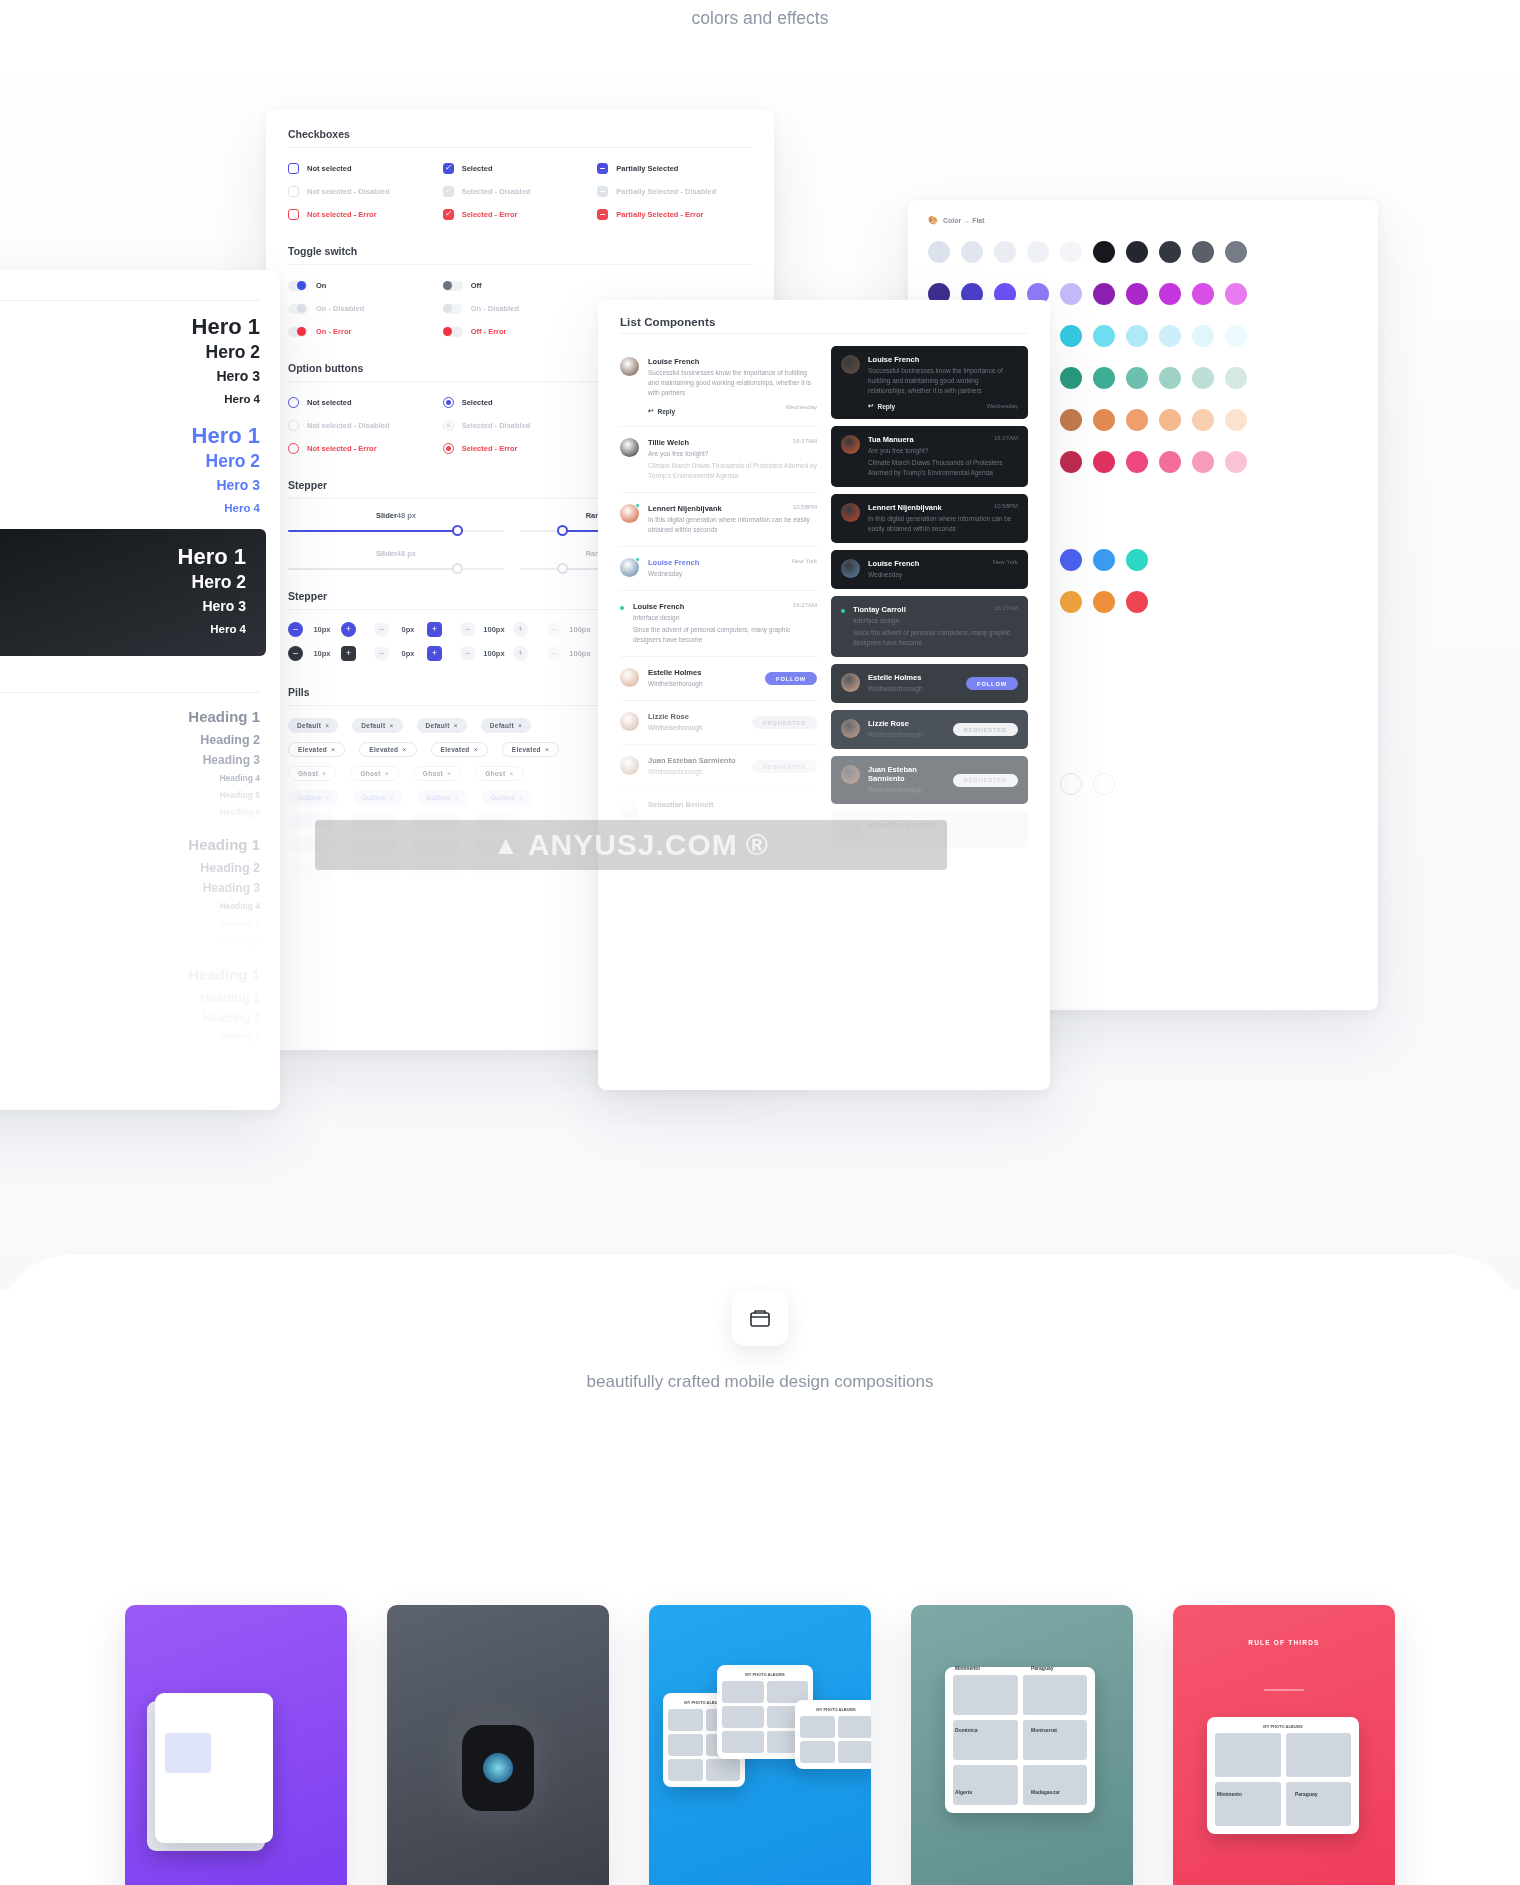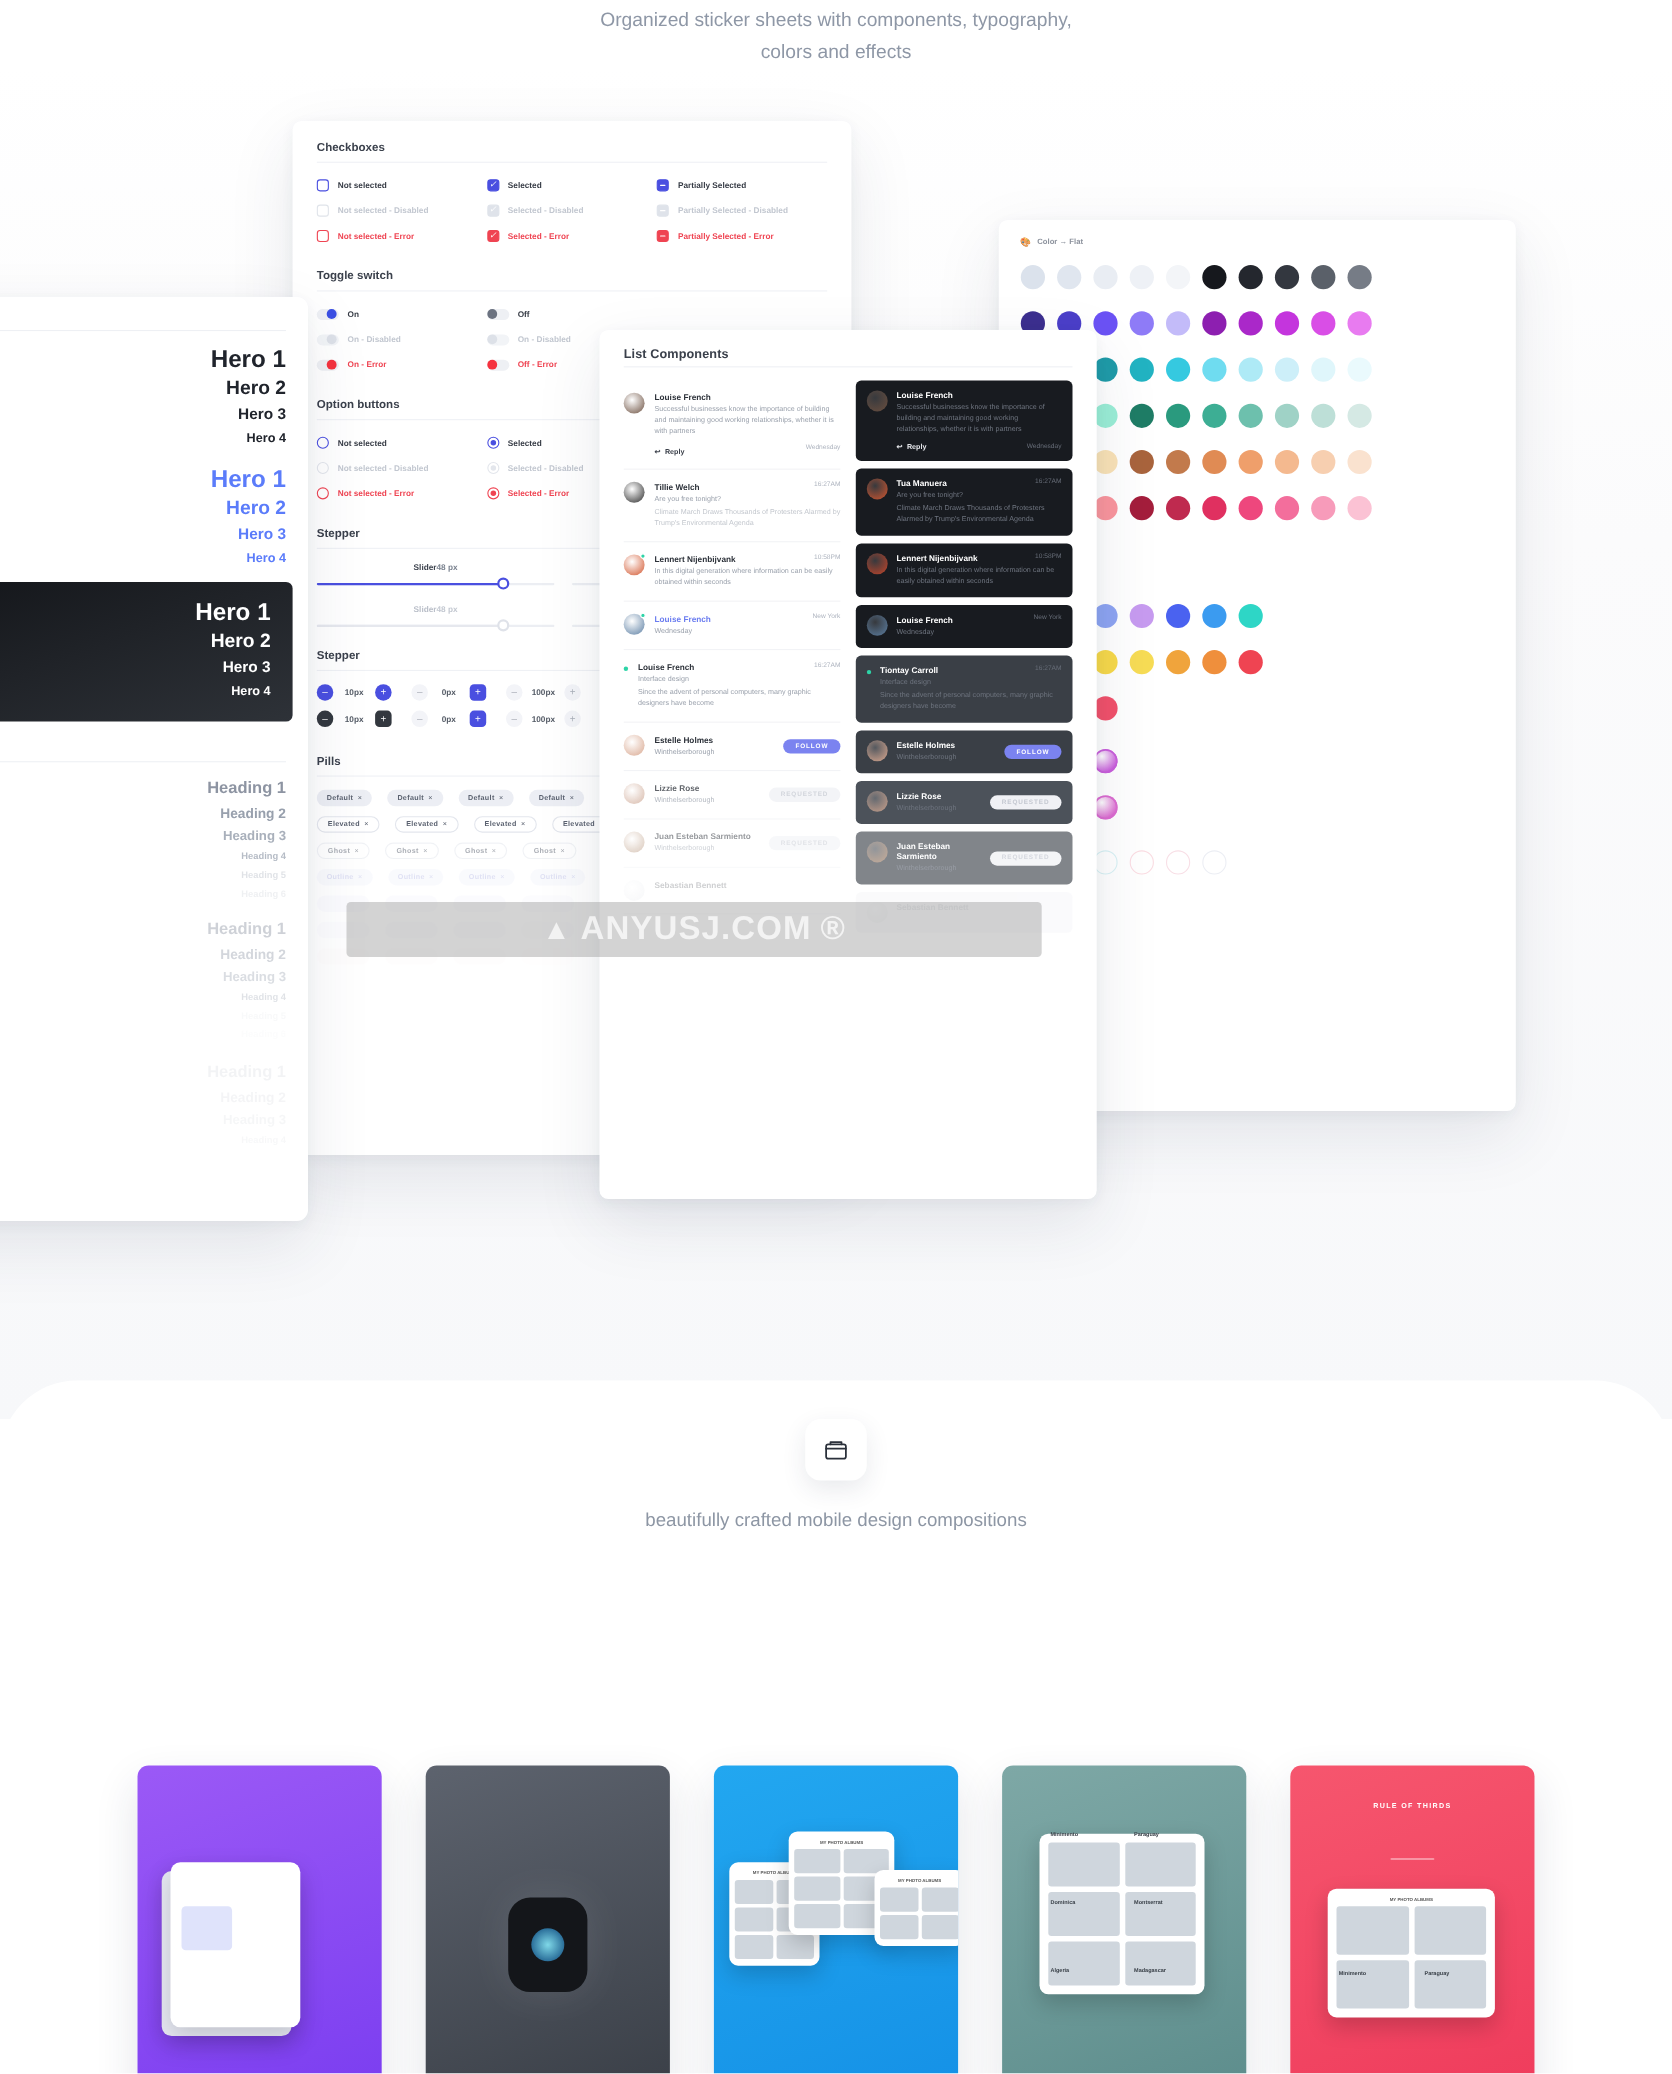--- a/index.html
+++ b/index.html
@@ -118,21 +118,21 @@
   .stp .sq.dk { background:#33383f;}
 
   .pills { display:flex; flex-wrap:wrap; gap:8px 14px; }
   .pill { height:15px; border-radius:8px; padding:0 9px; font-size:6.5px; font-weight:700; letter-spacing:.3px;
           display:flex; align-items:center; gap:4px; color:#5b6270; background:#eceef4;}
   .pill.ghost { background:#fff; border:1px solid #e3e6ed; }
   .pill.soft { background:#eceefb; color:#8f95d8; }
   .pill.rose { background:#fdeef0; color:#e79aa3; }
 
   
-  #list-panel { left: 545px; top: 240px; width: 452px; height: 790px; border-radius: 8px; }
+  #list-panel { left: 598px; top: 240px; width: 452px; height: 790px; border-radius: 8px; }
   .list-inner { padding: 16px 22px; }
   .lrow { display:flex; gap:9px; padding:11px 0; border-bottom:1px solid #f2f3f6; position:relative;}
   .av { width:19px; height:19px; border-radius:50%; flex:none; background:#ddd;
         background-size:cover; position:relative;}
   .av .dot { position:absolute; right:-1px; top:-1px; width:5px;height:5px;border-radius:50%;background:#2dd4a7;border:1px solid #fff;}
   .lbody { flex:1; min-width:0; }
   .lname { font-size:7.5px; font-weight:700; color:#2b3038; }
   .lname.lnk { color:#6a7cf0; }
   .lsub { font-size:6.5px; color:#9aa1ac; line-height:10px; margin-top:2px;}
   .lmeta { font-size:6px; color:#aeb4bf; white-space:nowrap; }
@@ -198,21 +198,20 @@
   .mini-grid { display:grid; grid-template-columns:1fr 1fr; gap:3px; padding:0 5px 6px 5px;}
   .mini-grid div { height:22px; border-radius:3px; background:#cfd6dd; }
   .rot { position:absolute; font-size:6.5px; font-weight:700; color:#fff; letter-spacing:1.2px; }
 </style>
 </head>
 <body>
 
 <div class="page">
 
   <div class="intro">
-    <p>Organized sticker sheets with components, typography,</p>
     <p>colors and effects</p>
   </div>
 
   <div class="stage">
 
     <div class="panel" id="color-panel">
       <div class="color-inner">
         <div class="color-bc">
           <span class="pal">🎨</span>
           <span>Color → Flat</span>

